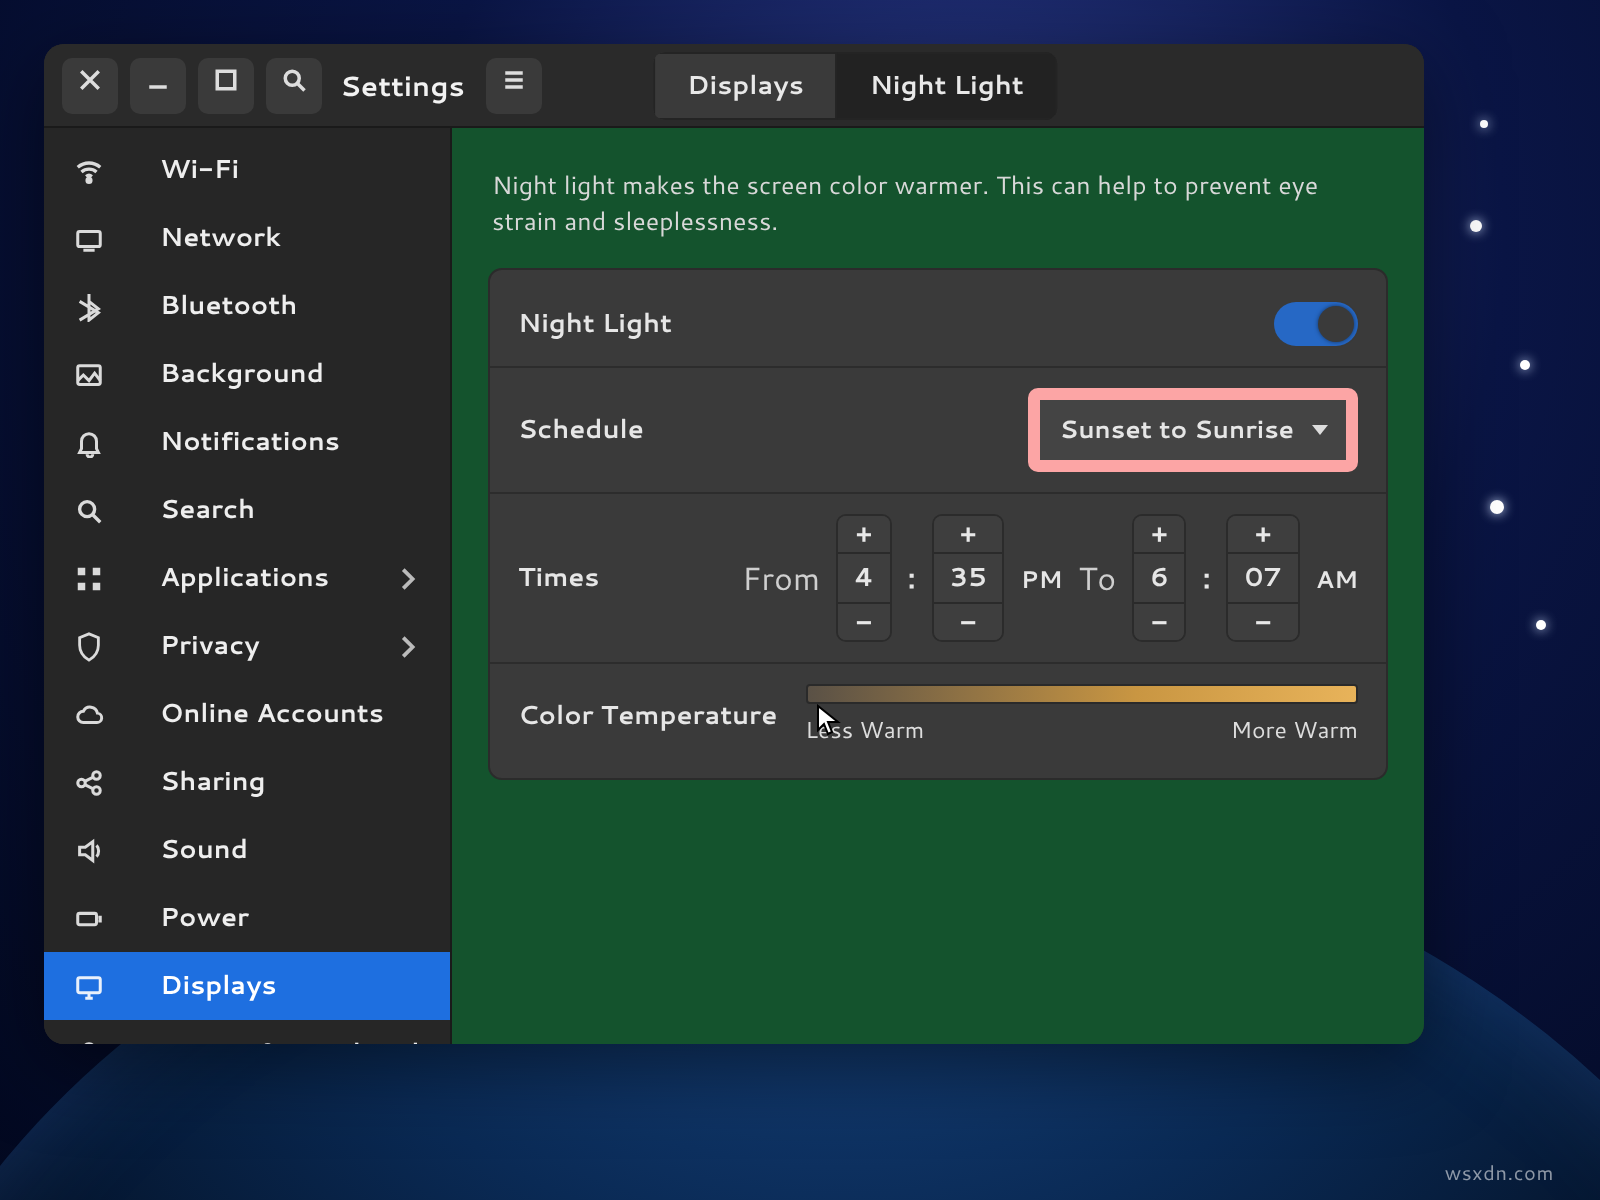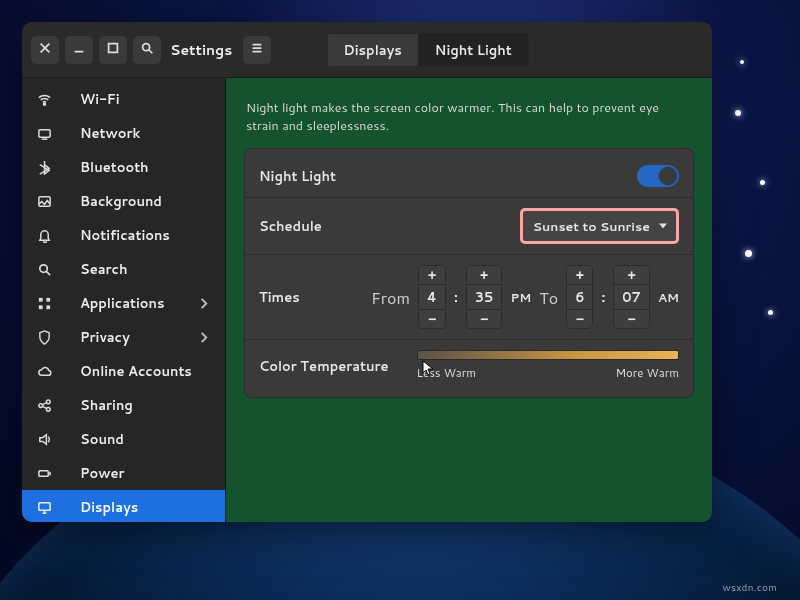--- a/index.html
+++ b/index.html
@@ -20,21 +20,21 @@
     box-shadow: 0 -10px 60px rgba(80,140,255,.25) inset;
   }
   .watermark { position:absolute; right:23px; bottom:6px; font-size:10px; color:rgba(255,255,255,.55); letter-spacing:.3px;}
   
   .window {
     position: absolute; left: 22px; top: 22px; width: 690px; height: 500px;
     background: #2c2c2c; border-radius: 10px; box-shadow: 0 10px 40px rgba(0,0,0,.5);
     display: flex; flex-direction: column; overflow: hidden;
   }
   .titlebar {
-    height: 56px; background: #2a2a2a; display: flex; align-items: center; padding: 0 6px;
+    height: 42px; background: #2a2a2a; display: flex; align-items: center; padding: 0 6px;
     border-bottom: 1px solid #1a1a1a; position: relative;
   }
   .tbtn {
     width: 28px; height: 28px; border-radius: 5px; background: #3a3a3a;
     display: flex; align-items: center; justify-content: center; margin: 0 3px;
     color: #ddd; cursor: pointer;
   }
   .tbtn svg { width: 14px; height: 14px; }
   .title { font-weight: 700; margin: 0 8px 0 6px; font-size: 14px; color:#f2f2f2;}
   .tabs {
@@ -65,32 +65,32 @@
   .row {
     display: flex; align-items: center; justify-content: space-between;
     padding: 10px 14px; min-height: 40px;
   }
   .row + .row { border-top: 1px solid #2c2c2c; }
   .row-label { font-weight: 700; font-size: 13px; }
   
   .toggle { width: 42px; height: 22px; border-radius: 11px; background: #2668c5; position: relative; cursor:pointer;}
   .toggle .knob { position:absolute; right:2px; top:2px; width:18px; height:18px; border-radius:50%; background:#3a3a3a; box-shadow:0 0 2px rgba(0,0,0,.5);}
   
-  .dropdown { background:#444; border:3px solid #fca5a5; border-radius:5px; padding:6px 26px 6px 10px; font-weight:700; position:relative; cursor:pointer; font-size:12.5px;}
+  .dropdown { background:#444; border:6px solid #fca5a5; border-radius:5px; padding:6px 26px 6px 10px; font-weight:700; position:relative; cursor:pointer; font-size:12.5px;}
   .dropdown::after{content:""; position:absolute; right:9px; top:50%; width:0;height:0;border-left:4px solid transparent;border-right:4px solid transparent;border-top:5px solid #ddd; transform:translateY(-50%);}
   
   .times { display:flex; align-items:center; gap:8px; font-size:12.5px;}
   .times .lbl{ color:#cfcfcf; font-size:16px; }
   .spin { display:flex; flex-direction:column; align-items:stretch; border:1px solid #2b2b2b; border-radius:5px; overflow:hidden; background:#3e3e3e;}
   .spin button{ background:#3e3e3e; color:#e8e8e8; border:none; height:18px; font-size:14px; font-weight:700; cursor:pointer;}
   .spin .val{ text-align:center; padding:3px 8px; font-weight:700; font-size:13px; border-top:1px solid #2a2a2a; border-bottom:1px solid #2a2a2a; min-width:22px;}
   .ampm { font-weight:700; font-size:12px; }
   .colon{ font-weight:700; font-size:14px;}
   
-  .slider-wrap{ flex:1; margin-left:28px; }
+  .slider-wrap{ flex:1; margin-left:14px; }
   .slider{ height:10px; border-radius:2px; background:linear-gradient(90deg,#5a5146 0%, #c99642 60%, #e8b35a 100%); position:relative; border:1px solid #2a2a2a;}
   .slider .cursor{ position:absolute; left:4px; top:9px; }
   .slider-labels{ display:flex; justify-content:space-between; font-size:11.5px; color:#ddd; margin-top:4px;}
 </style>
 </head>
 <body>
 
 <div class="earth"></div>
 <div class="star" style="left:735px;top:110px;width:6px;height:6px"></div>
 <div class="star" style="left:760px;top:180px;width:5px;height:5px"></div>

